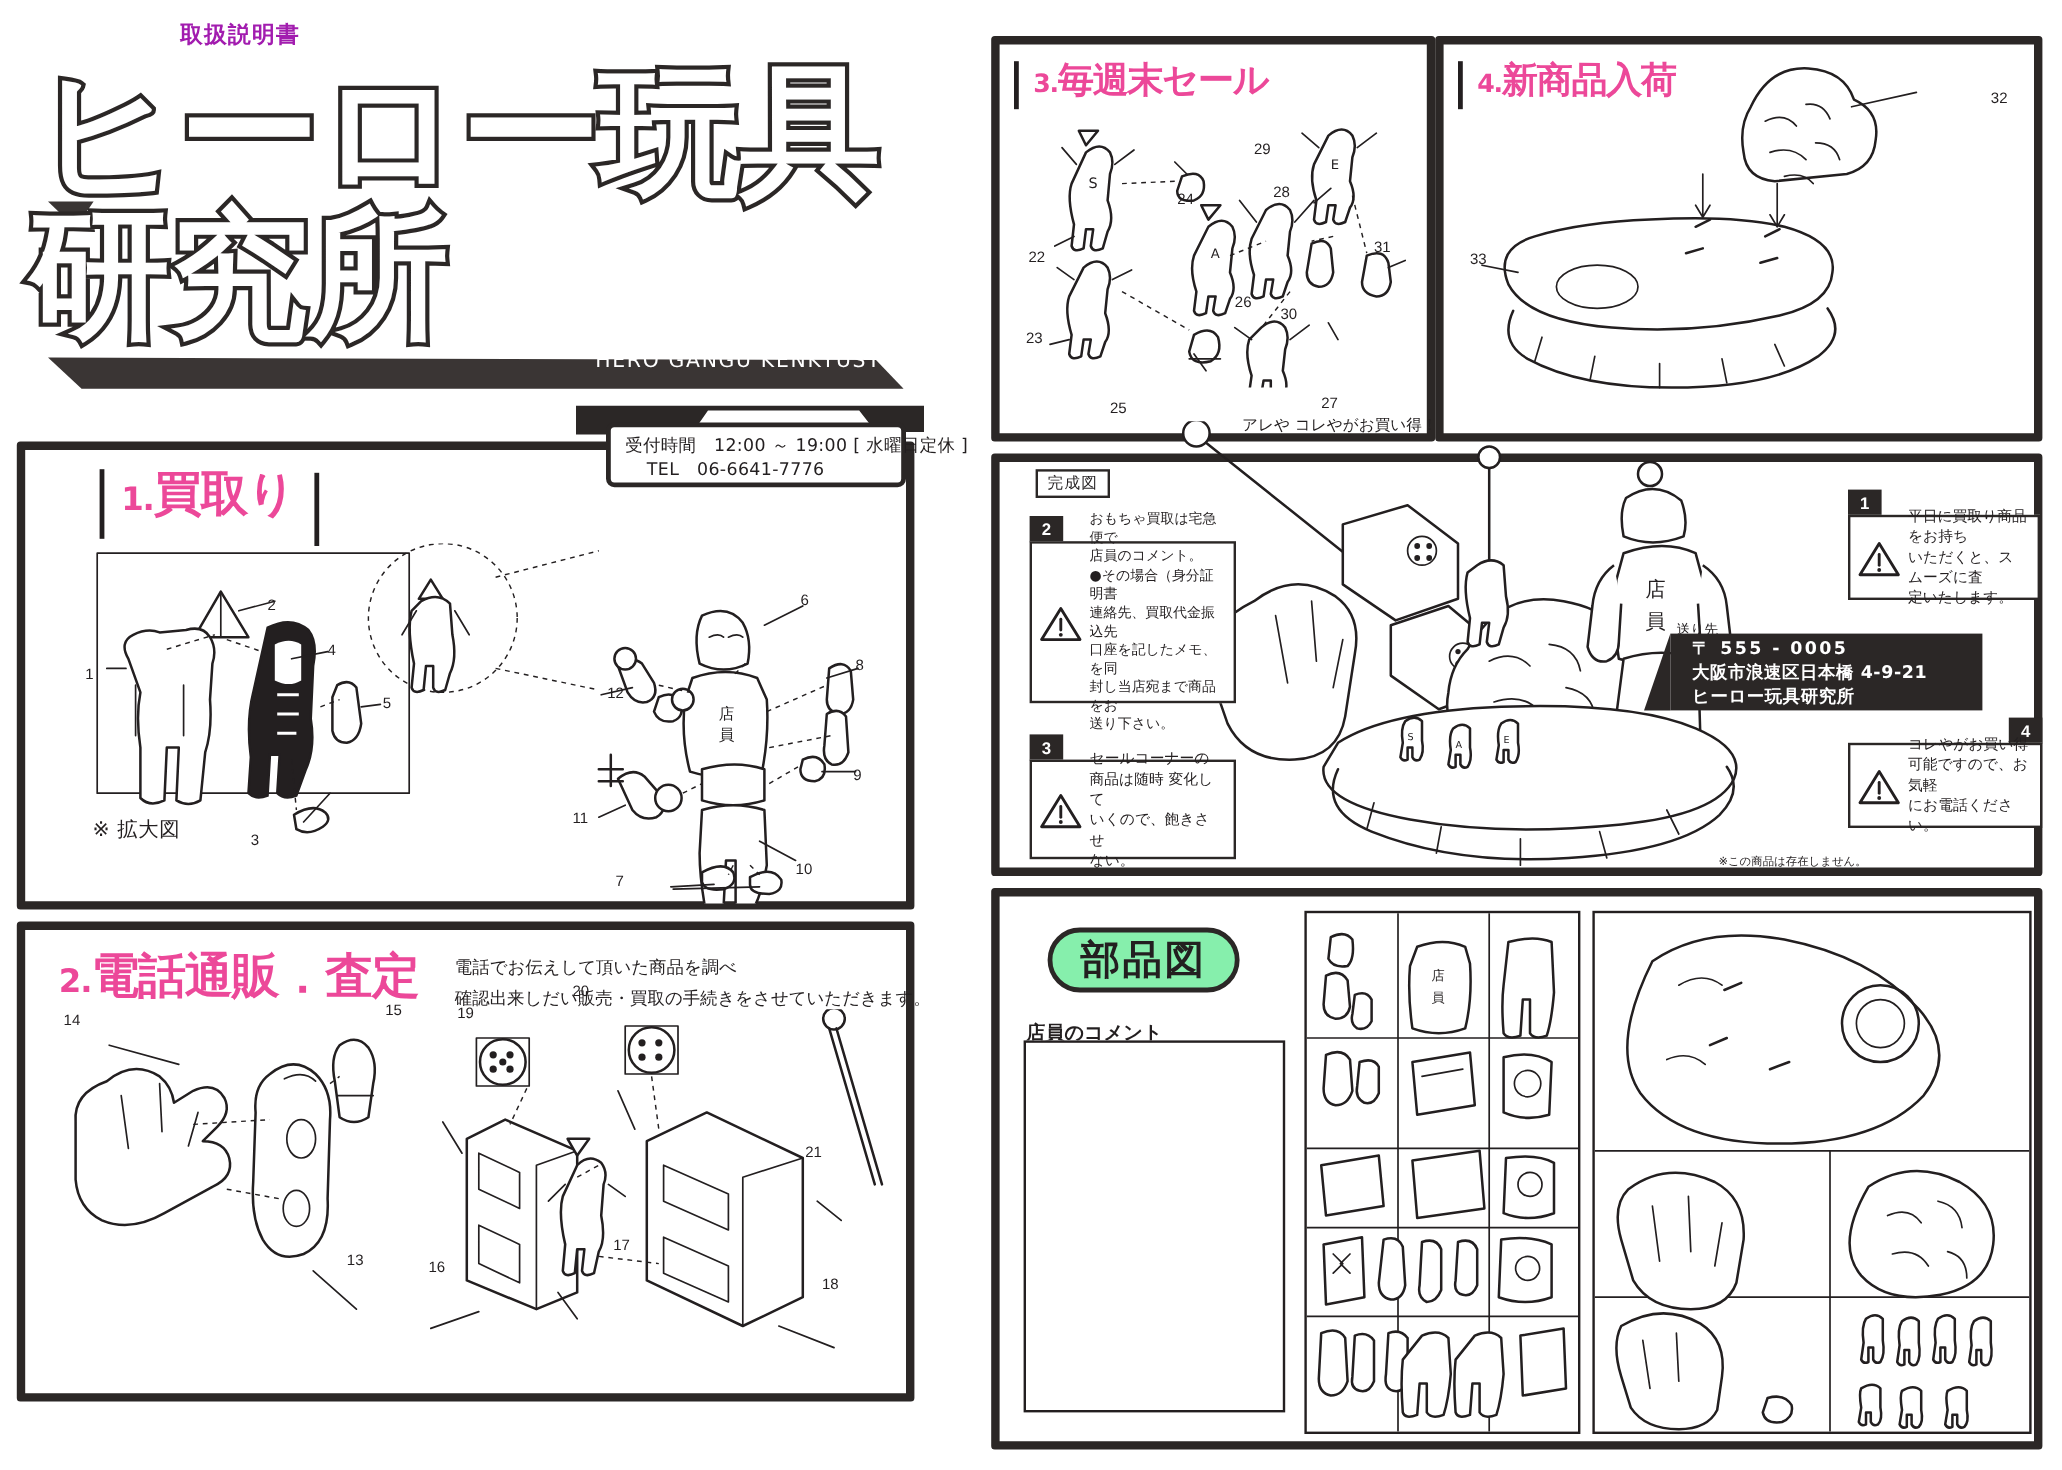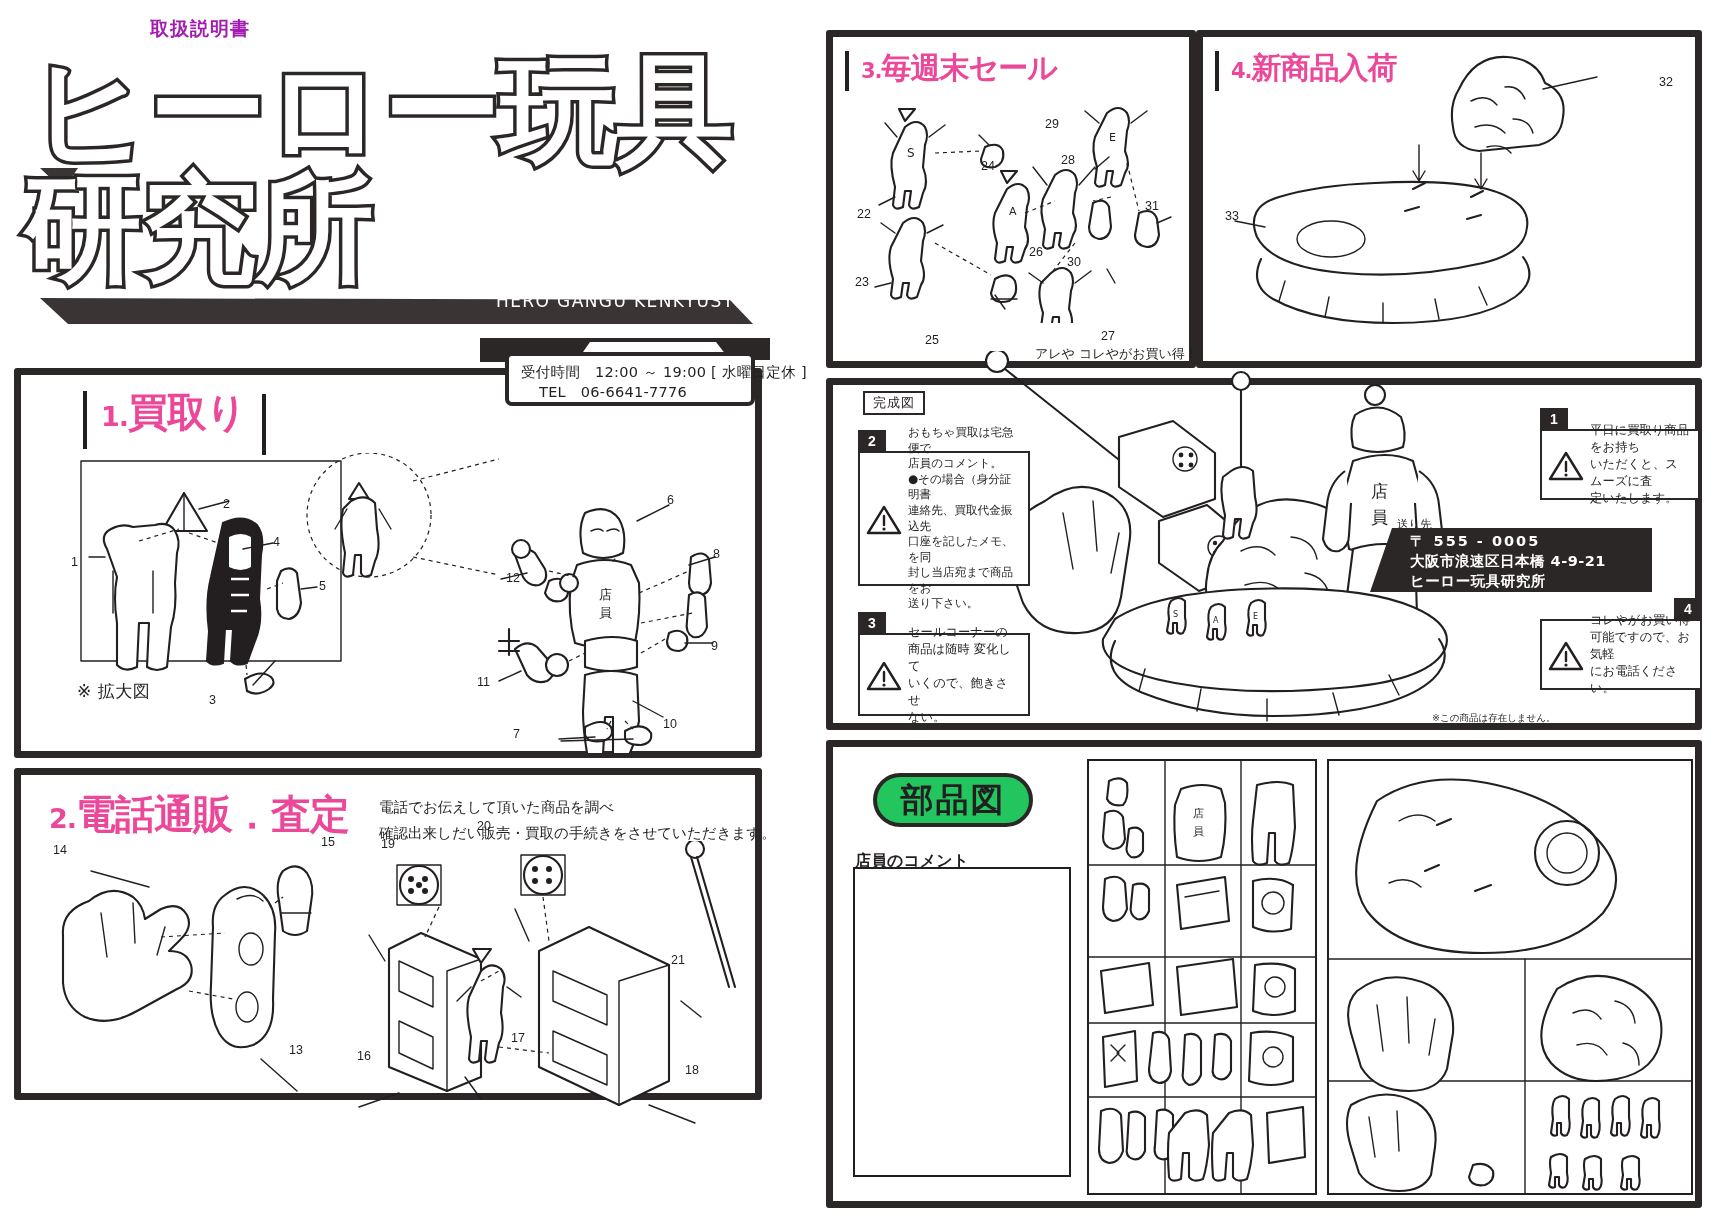--- a/index.html
+++ b/index.html
@@ -94,21 +94,21 @@
   #shipto-plate::before {
     content:""; position:absolute; left:-22px; top:0; border-style:solid;
     border-width:0 0 64px 22px; border-color:transparent transparent #2b2726 transparent;
   }
   #shipto-plate .ln { font-size:14.5px; font-weight:bold; line-height:20px; padding-left:18px; letter-spacing:.5px;}
   #shipto-plate .ln:first-child { padding-top:3px; letter-spacing:2px;}
 
   
   #parts-pill {
     position:absolute; left:866px; top:765px; width:160px; height:54px;
-    border:4px solid #2b2726; border-radius:28px; background:#22c55e;
+    border:4px solid #2b2726; border-radius:28px; background:#86efac;
     display:flex; align-items:center; justify-content:center;
   }
   #parts-pill span { font-size:33px; font-weight:bold; letter-spacing:2px; }
 
   
   #sale-caption { position:absolute; left:1035px; top:345px; font-size:13px;}
   #disclaimer { position:absolute; left:1432px; top:712px; font-size:9.5px; color:#231f20;}
   #kansei-tag {
     position:absolute; left:862px; top:386px; padding:1px 8px;
     border:2px solid #2b2726; background:#fff; font-size:13px; letter-spacing:1px;
@@ -222,21 +222,21 @@
     <span class="callnum" style="left:492px; top:352px;">7</span>
     <span class="callnum" style="left:692px; top:172px;">8</span>
     <span class="callnum" style="left:690px; top:264px;">9</span>
     <span class="callnum" style="left:642px; top:342px;">10</span>
     <span class="callnum" style="left:456px; top:300px;">11</span>
     <span class="callnum" style="left:485px; top:196px;">12</span>
 
     <div class="tag-note" style="position:absolute; left:56px; top:305px;">※ 拡大図</div>
   </div>
 
-  <div class="panel" id="panel-s2" style="left:14px; top:768px; width:748px; height:332px;">
+  <div class="panel" id="panel-s2" style="left:14px; top:768px; width:748px; height:400px;">
     <div class="sec-head" style="margin:18px 0 0 14px; height:66px;">
       <div style="width:4px;background:#231f20;height:58px;margin-right:14px;"></div>
       <div class="sec-num-title">
         <span class="num">2.</span><span>電話通販．査定</span>
       </div>
       <div class="sec-rule"></div>
       <div>
         <div class="sec-desc" style="font-size:14.5px;">電話でお伝えして頂いた商品を調べ</div>
         <div class="sec-desc" style="font-size:14.5px;">確認出来しだい販売・買取の手続きをさせていただきます。</div>
       </div>

